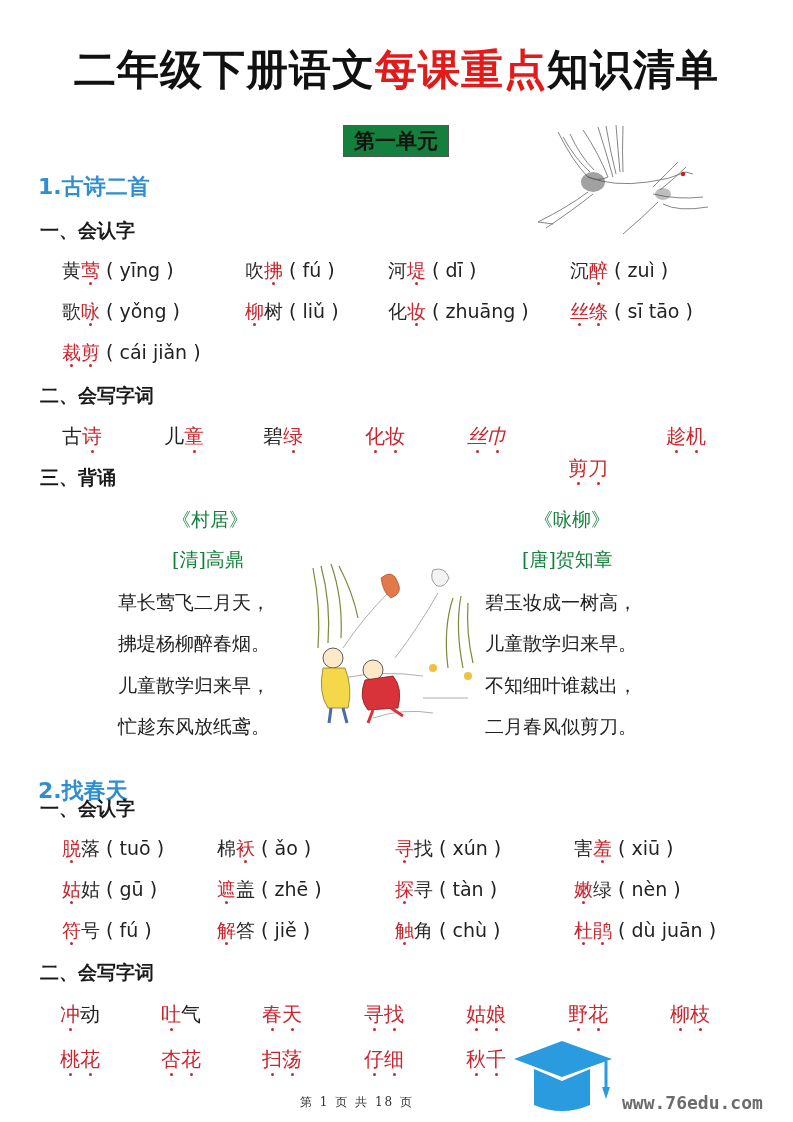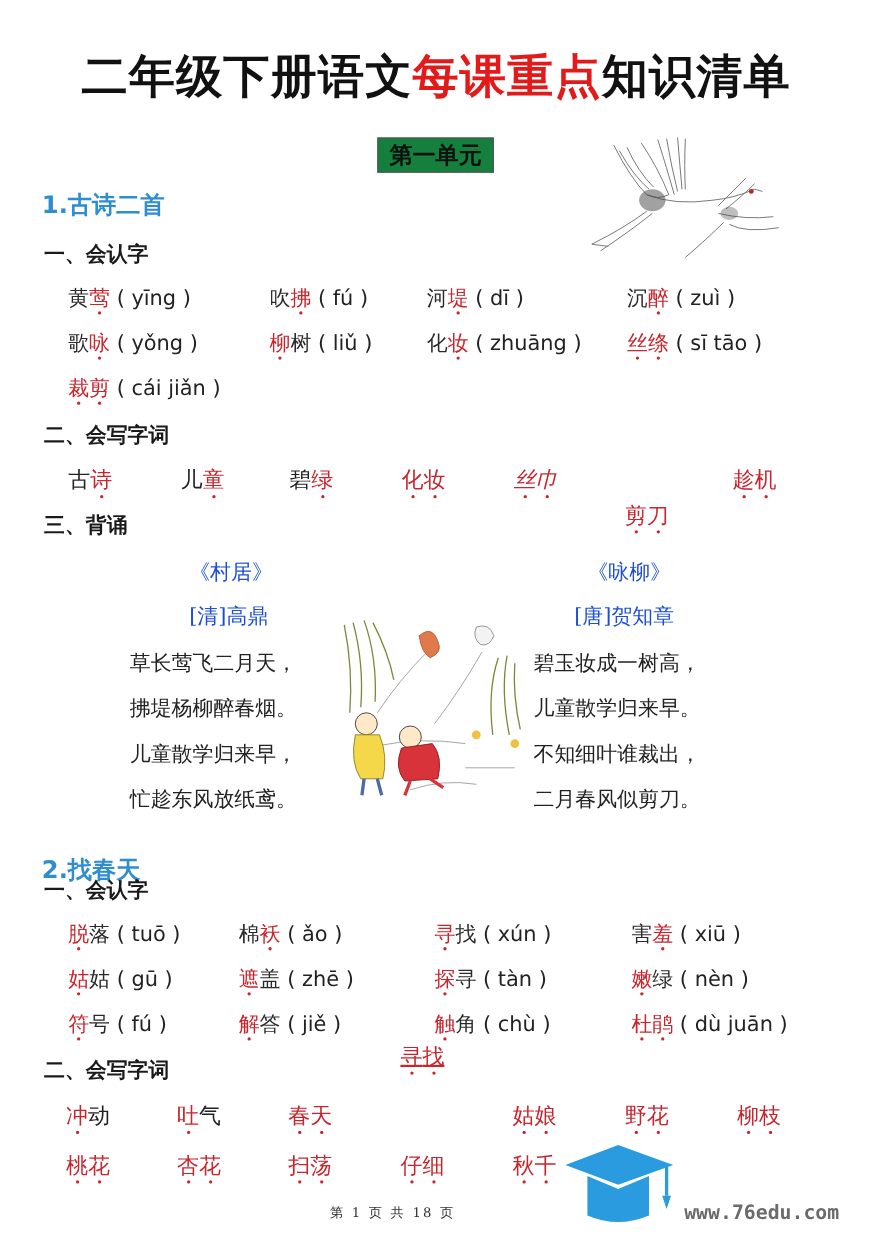--- a/index.html
+++ b/index.html
@@ -33,21 +33,21 @@
     content: ""; position: absolute; left: 50%; bottom: -4px; width: 3px; height: 3px;
     margin-left: -1.5px; border-radius: 50%; background: #c8262e;
   }
   .py { font-family: "DejaVu Sans", sans-serif; color: #222; }
 
   .word { position: absolute; font-family: "DejaVu Serif", serif; font-size: 20px; color: #c8262e; white-space: nowrap; }
   .word .k { color: #222; }
   .word .r::after { bottom: -5px; }
 
   .poem { position: absolute; font-family: "DejaVu Serif", serif; font-size: 19px; color: #222; white-space: nowrap; }
-  .poem-title { position: absolute; font-family: "DejaVu Serif", serif; font-size: 19px; color: #1d4ed8; }
+  .poem-title { position: absolute; font-family: "DejaVu Serif", serif; font-size: 19px; color: #15803d; }
 
   .illus { position: absolute; left: 303px; top: 558px; width: 190px; height: 170px; }
 
   .footer {
     position: absolute; top: 1094px; left: 0; width: 714px; text-align: center;
     font-family: "DejaVu Serif", serif; font-size: 12px; color: #333; letter-spacing: 2px;
   }
 
   .logo { position: absolute; left: 510px; top: 1035px; width: 283px; height: 87px; }
   .logo-name { position: absolute; left: 112px; top: 8px; font-size: 36px; font-weight: bold; color: #ee4b7f; letter-spacing: 2px; white-space: nowrap; }
@@ -174,21 +174,21 @@
 <div class="item" style="left:62px;top:918px;"><span class="r">符</span><span>号</span> <span class="py">( fú )</span></div>
 <div class="item" style="left:217px;top:918px;"><span class="r">解</span><span>答</span> <span class="py">( jiě )</span></div>
 <div class="item" style="left:395px;top:918px;"><span class="r">触</span><span>角</span> <span class="py">( chù )</span></div>
 <div class="item" style="left:574px;top:918px;"><span class="r">杜</span><span class="r">鹃</span> <span class="py">( dù juān )</span></div>
 
 <div class="sub" style="top:960px;">二、会写字词</div>
 
 <div class="word" style="left:60px;top:1001px;"><span class="r">冲</span><span class="k">动</span></div>
 <div class="word" style="left:161px;top:1001px;"><span class="r">吐</span><span class="k">气</span></div>
 <div class="word" style="left:262px;top:1001px;"><span class="r">春</span><span class="r">天</span></div>
-<div class="word" style="left:364px;top:947px;text-decoration:underline;"><span class="r">寻</span><span class="r">找</span></div>
+<div class="word" style="left:364px;top:1001px;"><span class="r">寻</span><span class="r">找</span></div>
 <div class="word" style="left:466px;top:1001px;"><span class="r">姑</span><span class="r">娘</span></div>
 <div class="word" style="left:568px;top:1001px;"><span class="r">野</span><span class="r">花</span></div>
 <div class="word" style="left:670px;top:1001px;"><span class="r">柳</span><span class="r">枝</span></div>
 
 <div class="word" style="left:60px;top:1046px;"><span class="r">桃</span><span class="r">花</span></div>
 <div class="word" style="left:161px;top:1046px;"><span class="r">杏</span><span class="r">花</span></div>
 <div class="word" style="left:262px;top:1046px;"><span class="r">扫</span><span class="r">荡</span></div>
 <div class="word" style="left:364px;top:1046px;"><span class="r">仔</span><span class="r">细</span></div>
 <div class="word" style="left:466px;top:1046px;"><span class="r">秋</span><span class="r">千</span></div>
 

